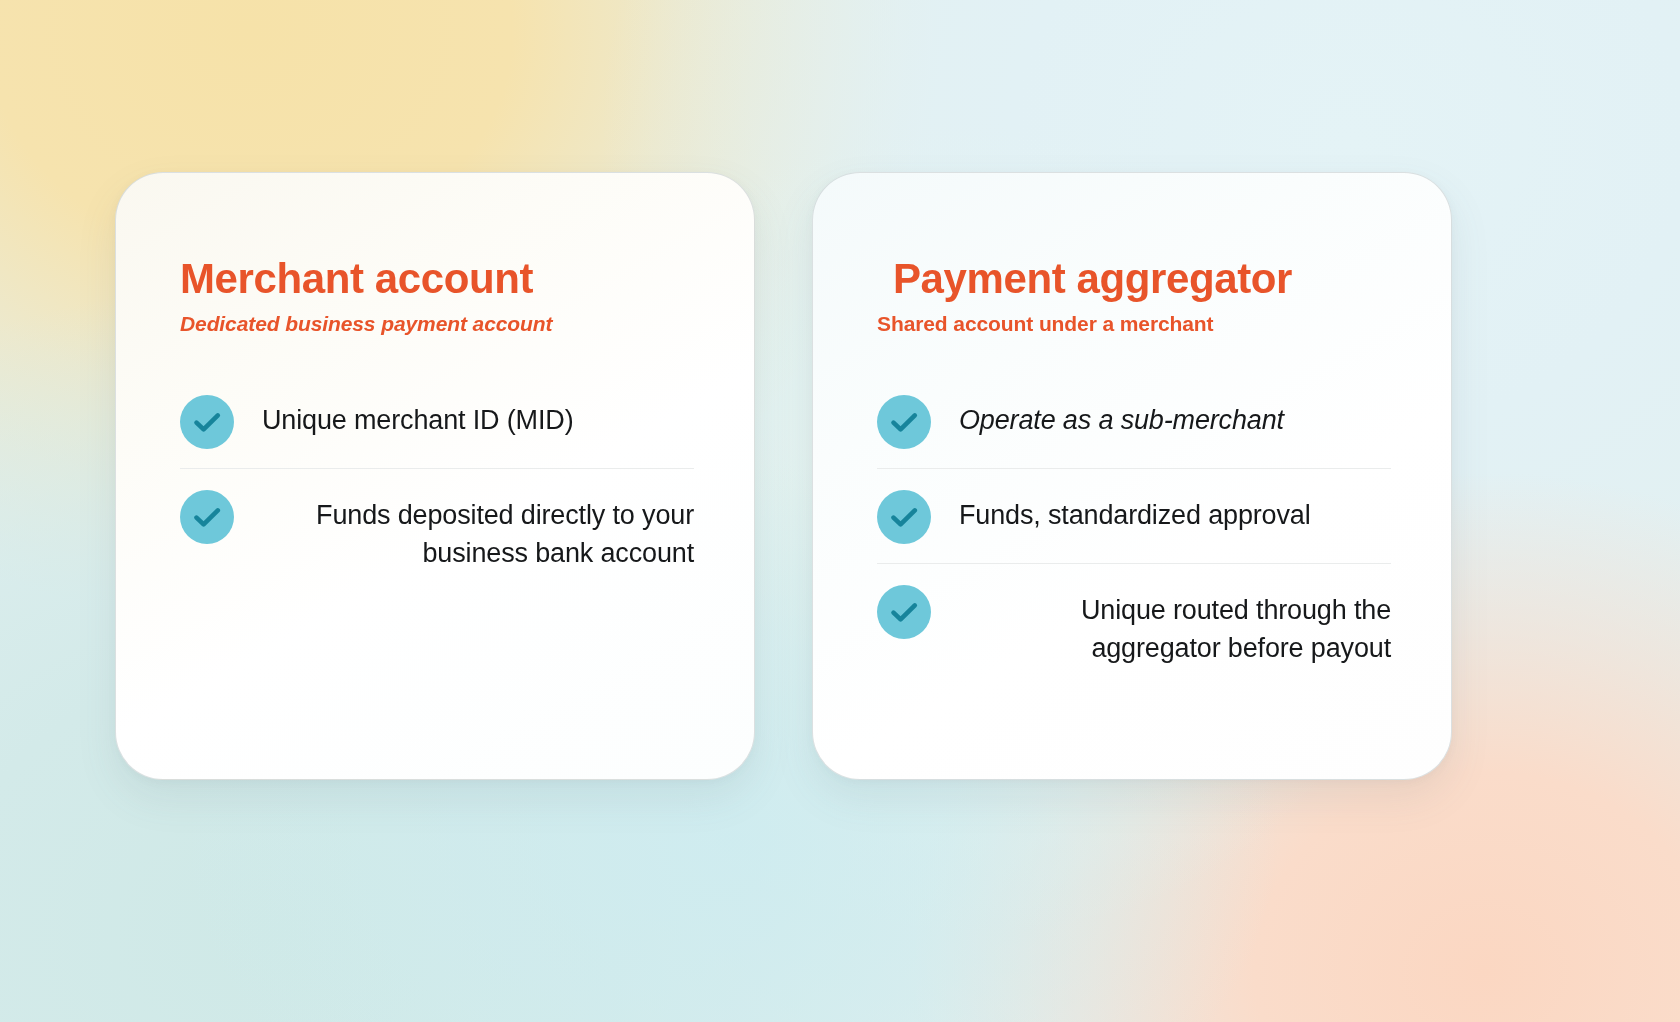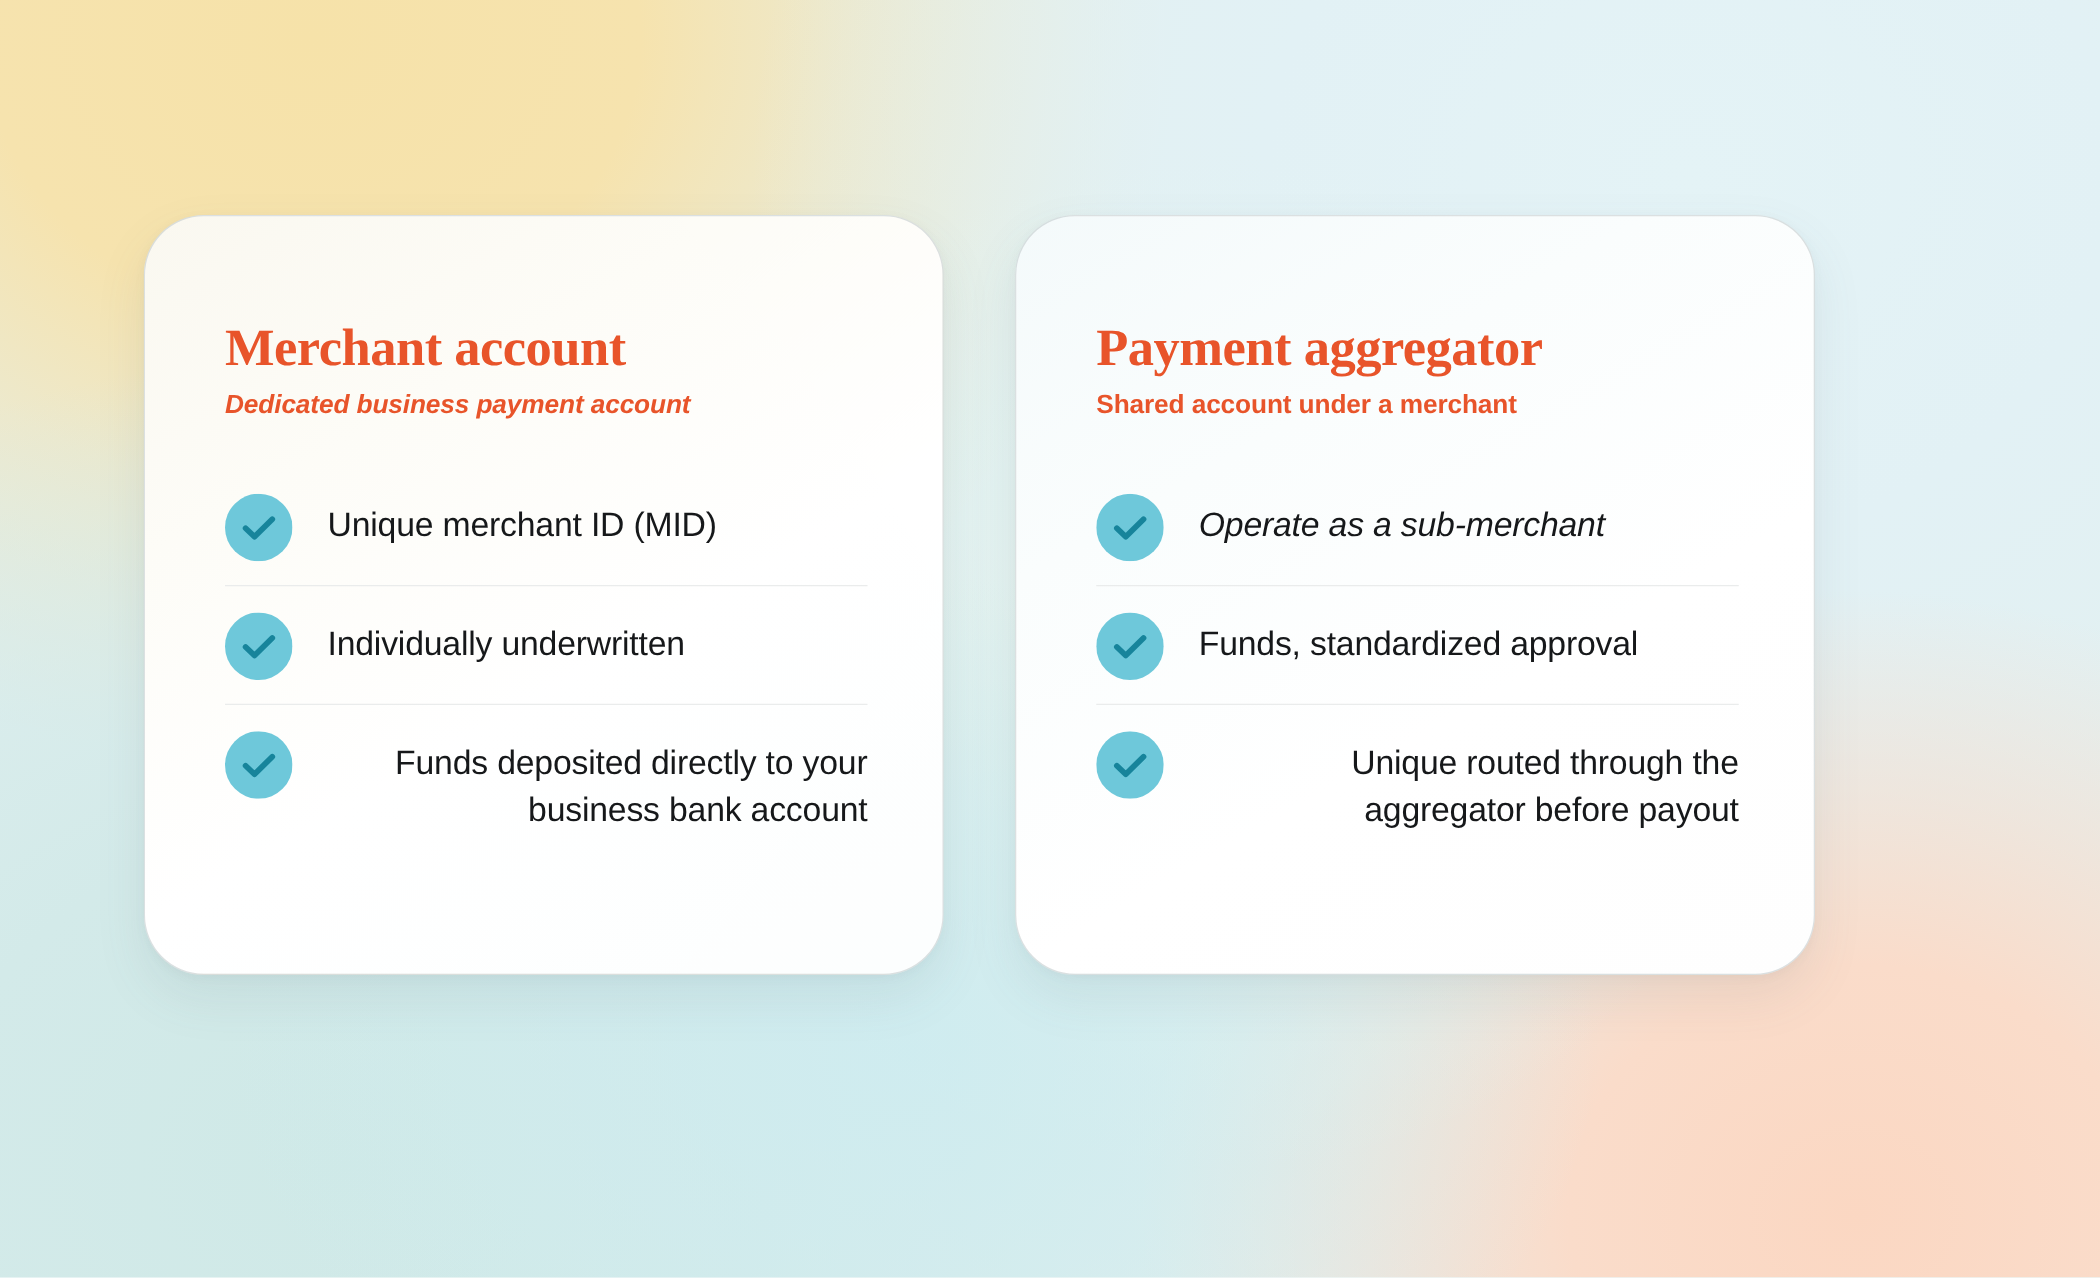--- a/index.html
+++ b/index.html
@@ -83,21 +83,20 @@
   .card-right {
     background: linear-gradient(150deg, #F4FAFB 0%, #FAFDFD 30%, #FFFFFF 62%, #FEFEFE 100%);
   }
 
   .card-title {
     font-size: 42px;
     font-weight: bold;
     letter-spacing: -0.4px;
     line-height: 1.05;
     margin: 0;
-    font-family: Liberation Serif, serif;
   }
   .card-subtitle {
     font-size: 21px;
     font-weight: bold;
     letter-spacing: -0.1px;
     margin: 11px 0 0 0;
   }
 
   .feature-list {
     margin: 38px 0 0 0;
@@ -158,44 +157,35 @@
       <li class="feature-row" style="border-bottom-color: rgb(234, 236, 236);">
         <span class="check-badge">
           <svg width="54" height="54" viewBox="0 0 54 54" aria-hidden="true">
             <circle cx="27" cy="27" r="27" fill="#6EC8DA"></circle>
             <path d="M16.5 27.6 L23.6 34.4 L37.8 20.4" fill="none" stroke="#17849B" stroke-width="4.6" stroke-linecap="round" stroke-linejoin="round"></path>
           </svg>
         </span>
         <span class="feature-text" style="color: rgb(22, 24, 26);">Unique merchant ID (MID)</span>
       </li>
 
-      <li class="feature-row" style="border-bottom-color: rgb(234, 236, 236);">
-        <span class="check-badge">
-          <svg width="54" height="54" viewBox="0 0 54 54" aria-hidden="true">
-            <circle cx="27" cy="27" r="27" fill="#6EC8DA"></circle>
-            <path d="M16.5 27.6 L23.6 34.4 L37.8 20.4" fill="none" stroke="#17849B" stroke-width="4.6" stroke-linecap="round" stroke-linejoin="round"></path>
-          </svg>
-        </span>
-        <span class="feature-text" style="color: rgb(22, 24, 26);">Individually underwritten</span>
-      </li>
 
       <li class="feature-row">
         <span class="check-badge">
           <svg width="54" height="54" viewBox="0 0 54 54" aria-hidden="true">
             <circle cx="27" cy="27" r="27" fill="#6EC8DA"></circle>
             <path d="M16.5 27.6 L23.6 34.4 L37.8 20.4" fill="none" stroke="#17849B" stroke-width="4.6" stroke-linecap="round" stroke-linejoin="round"></path>
           </svg>
         </span>
         <span class="feature-text" style="color: rgb(22, 24, 26);">Funds deposited directly to your business bank account</span>
       </li>
     </ul>
   </section>
 
   <section class="card card-right">
-    <h2 class="card-title" style="color: rgb(232, 84, 42);">Payment aggregator</h2>
+    <h2 class="card-title" style="color: rgb(232, 84, 42); margin-left: 16px;">Payment aggregator</h2>
     <p class="card-subtitle" style="color: rgb(232, 84, 42);">Shared account under a merchant</p>
 
     <ul class="feature-list">
       <li class="feature-row" style="border-bottom-color: rgb(234, 236, 236); font-style: italic;">
         <span class="check-badge">
           <svg width="54" height="54" viewBox="0 0 54 54" aria-hidden="true">
             <circle cx="27" cy="27" r="27" fill="#6EC8DA"></circle>
             <path d="M16.5 27.6 L23.6 34.4 L37.8 20.4" fill="none" stroke="#17849B" stroke-width="4.6" stroke-linecap="round" stroke-linejoin="round"></path>
           </svg>
         </span>

